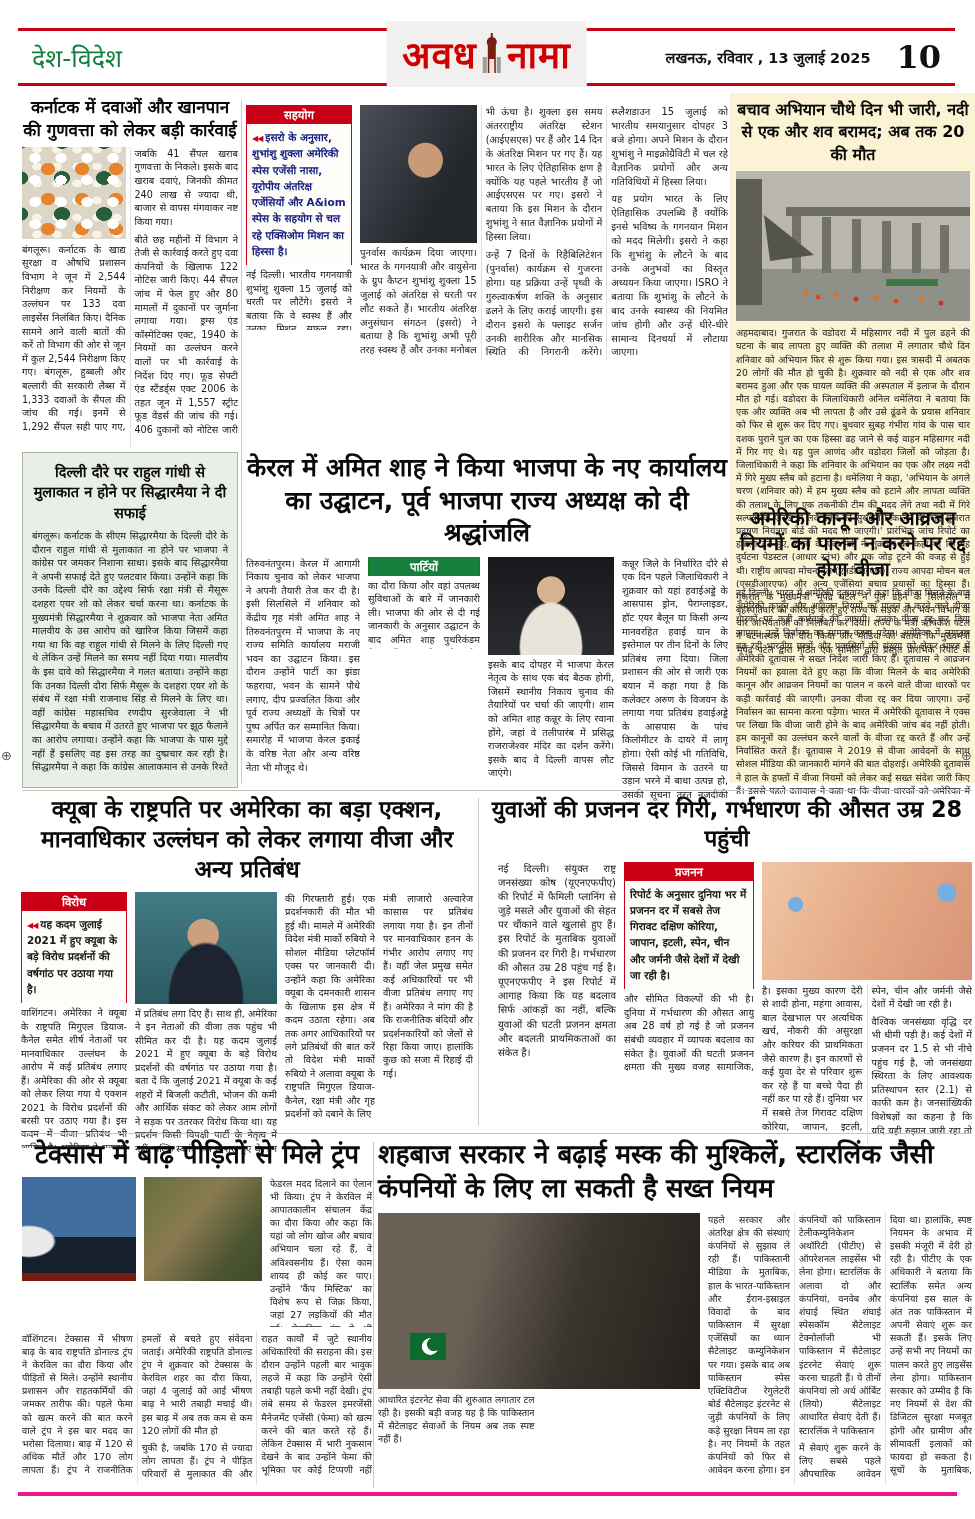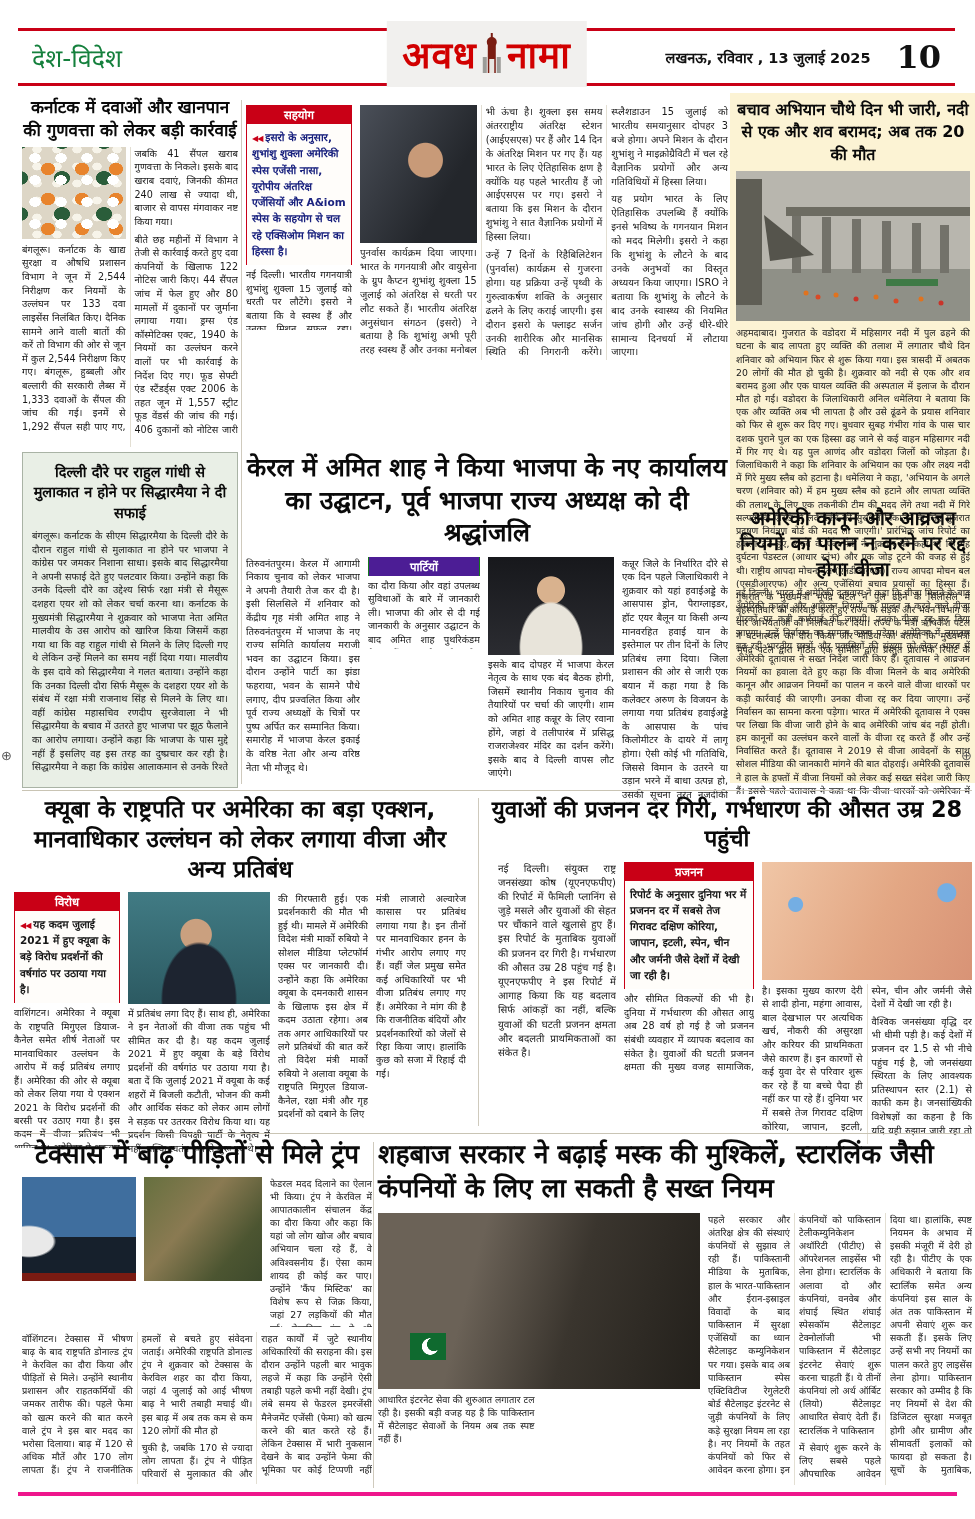--- a/index.html
+++ b/index.html
@@ -25,21 +25,21 @@
   .mc3{columns:3;column-gap:9px;column-rule:1px solid #e3dfd3;column-fill:auto;}
   .photo{width:100%;background-color:#999;break-inside:avoid;position:relative;}
   .flexrow{display:flex;gap:8px;}
   .col{overflow:hidden;}
   
   .qbox{background:#fffdfa;border-left:1.5px solid #c90016;border-right:1.5px solid #c90016;break-inside:avoid;}
   .qbox .qh{background:#c90016;color:#fff;font-weight:700;font-size:11.5px;text-align:center;padding:2px 0;}
   .qbox .qb{padding:5px 5px 6px;font-weight:700;font-size:10.5px;line-height:1.55;text-align:left;}
   .qbox.blue .qb{color:#19217e;}
   .qbox.green{border-left-color:#157a1b;border-right-color:#157a1b;}
-  .qbox.green .qh{background:#4c1d95;}
+  .qbox.green .qh{background:#15803d;}
   .qi{color:#c90016;font-size:8px;letter-spacing:-1px;margin-right:3px;}
   
   .cream{position:absolute;left:730px;top:93px;width:245px;height:690px;background:#fcf3d4;}
   .sagebox{background:#e9efe6;border:1px solid #a9b3a5;}
   
   .vsep{position:absolute;width:1px;background:#cfcabd;}
   .hsep{position:absolute;height:1px;background:#c9c4b4;}
   .pink-rule{position:absolute;left:18px;top:1492px;width:939px;height:4px;background:#ee168c;}
   .regmark{position:absolute;font-size:13px;color:#555;}
   
@@ -196,21 +196,21 @@
         <div class="body" style="height:145px;font-size:9.6px;">
           <p>इसके बाद दोपहर में भाजपा केरल नेतृत्व के साथ एक बंद बैठक होगी, जिसमें स्थानीय निकाय चुनाव की तैयारियों पर चर्चा की जाएगी। शाम को अमित शाह कन्नूर के लिए रवाना होंगे, जहां वे तलीपारंब में प्रसिद्ध राजराजेश्वर मंदिर का दर्शन करेंगे। इसके बाद वे दिल्ली वापस लौट जाएंगे।</p>
         </div>
       </div>
       <div class="col body" style="flex:1;font-size:9.6px;">
         <p>कन्नूर जिले के निर्धारित दौरे से एक दिन पहले जिलाधिकारी ने शुक्रवार को यहां हवाईअड्डे के आसपास ड्रोन, पैराग्लाइडर, हॉट एयर बैलून या किसी अन्य मानवरहित हवाई यान के इस्तेमाल पर तीन दिनों के लिए प्रतिबंध लगा दिया। जिला प्रशासन की ओर से जारी एक बयान में कहा गया है कि कलेक्टर अरुण के विजयन के लगाया गया प्रतिबंध हवाईअड्डे के आसपास के पांच किलोमीटर के दायरे में लागू होगा। ऐसी कोई भी गतिविधि, जिससे विमान के उतरने या उड़ान भरने में बाधा उत्पन्न हो, उसकी सूचना तुरंत नजदीकी पुलिस स्टेशन को देनी होगी।</p>
       </div>
     </div>
   </section>
 
-  <section class="art" style="left:14px;top:795px;width:452px;">
+  <section class="art" style="left:21px;top:795px;width:452px;">
     <h2 class="hl" style="font-size:23px;line-height:1.3;">क्यूबा के राष्ट्रपति पर अमेरिका का बड़ा एक्शन, मानवाधिकार उल्लंघन को लेकर लगाया वीजा और अन्य प्रतिबंध</h2>
     <div class="flexrow" style="margin-top:7px;height:266px;">
       <div class="col" style="flex:0 0 106px;">
         <div class="qbox">
           <div class="qh">विरोध</div>
           <div class="qb"><span class="qi">◀◀</span><span>यह कदम जुलाई 2021 में हुए क्यूबा के बड़े विरोध प्रदर्शनों की वर्षगांठ पर उठाया गया है।</span></div>
         </div>
         <div class="body" style="height:142px;margin-top:3px;font-size:9.5px;">
           <p>वाशिंगटन। अमेरिका ने क्यूबा के राष्ट्रपति मिगुएल डियाज-कैनेल समेत शीर्ष नेताओं पर मानवाधिकार उल्लंघन के आरोप में कई प्रतिबंध लगाए हैं। अमेरिका की ओर से क्यूबा को लेकर लिया गया ये एक्शन 2021 के विरोध प्रदर्शनों की बरसी पर उठाए गया है। इस कदम में वीजा प्रतिबंध भी शामिल है। अमेरिका ने शुक्रवार को क्यूबा के राष्ट्रपति मिगुएल डियाज-कैनेल और अन्य शीर्ष नेताओं व कई अधिकारियों पर</p>
         </div>

